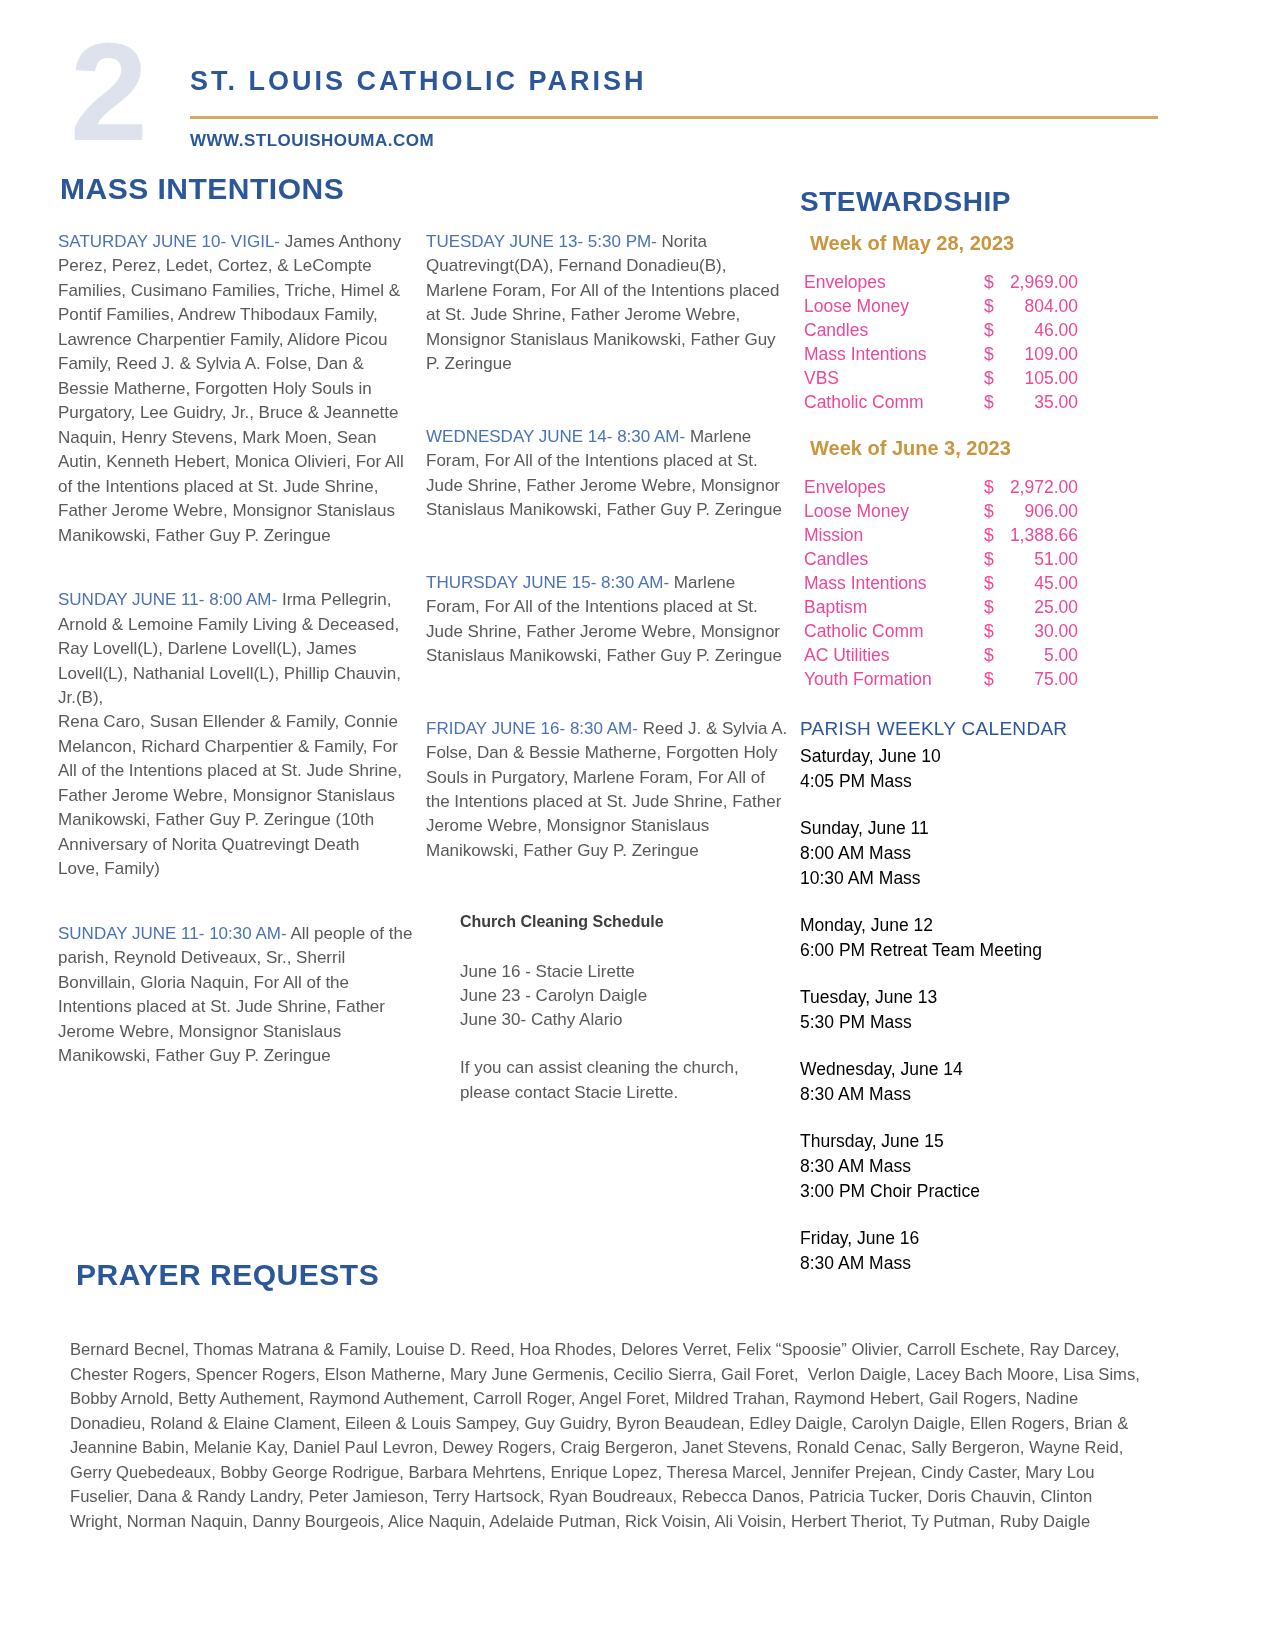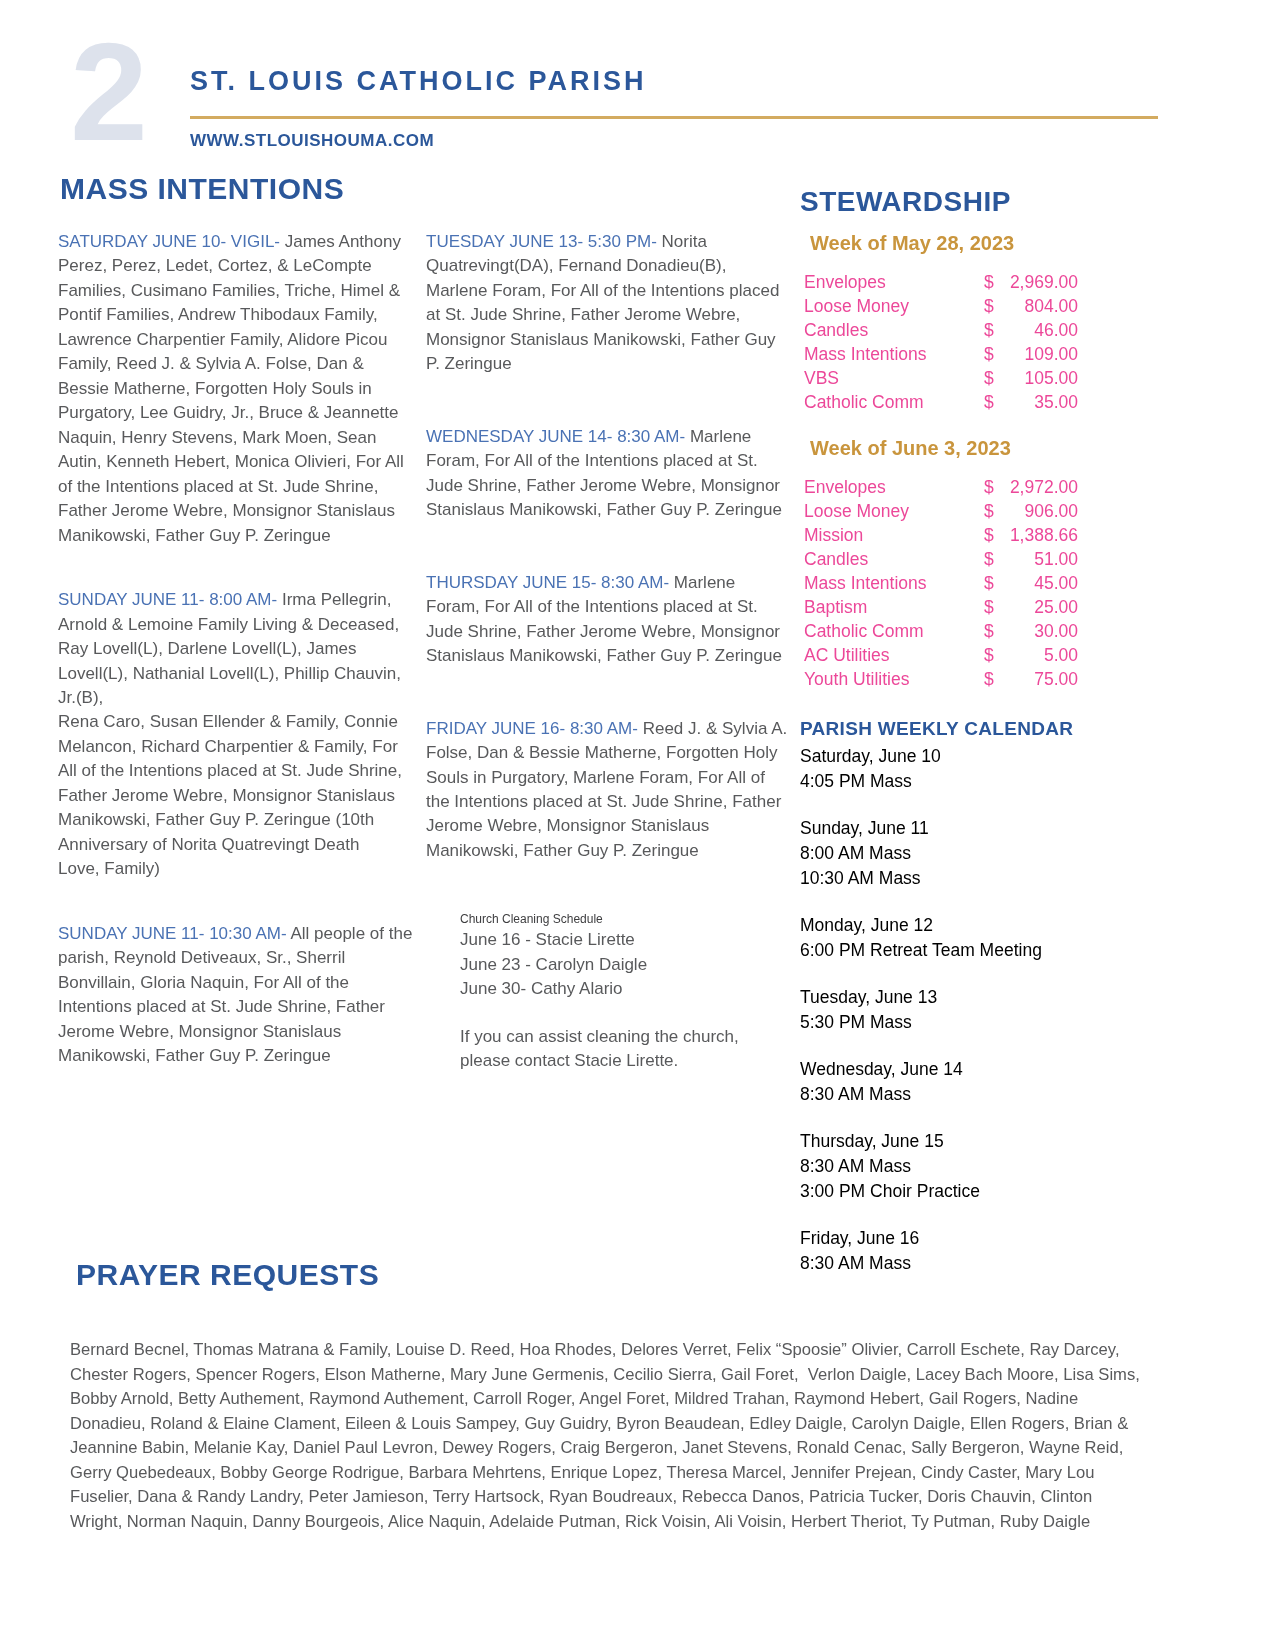--- a/index.html
+++ b/index.html
@@ -45,42 +45,42 @@
   .col-mid{position:absolute;left:426px;top:230px;width:362px;}
   .col-right{position:absolute;left:800px;top:186px;width:335px;}
 
   .intention{margin-bottom:40px;font-size:17px;line-height:1.44;color:#58595b;}
   .col-mid .intention{margin-bottom:48px;}
   .intention-day{color:#4a72b4;}
   .intention-body{white-space:pre-wrap;}
 
   
   .cleaning{margin-top:12px;padding-left:34px;font-size:17px;line-height:1.42;color:#58595b;}
-  .cleaning-title{font-weight:400;color:#3d3d3f;font-size:12px;}
+  .cleaning-title{font-weight:700;color:#3d3d3f;font-size:16px;margin-bottom:26px;}
   .cleaning-item{margin:0;}
   .cleaning-note{margin-top:24px;width:280px;}
 
   
   .week-block{margin-bottom:22px;}
   .week-title{
     font-size:20px;font-weight:700;color:#c9953d;margin:0 0 16px 10px;
   }
   .stew-table{border-collapse:collapse;margin-left:4px;}
   .stew-table td{
     font-size:17.5px;color:#ec4899;line-height:1.37;
     padding:0;vertical-align:top;
   }
   .stew-label{width:180px;}
   .stew-cur{width:22px;text-align:left;}
   .stew-val{width:72px;text-align:right;}
 
   
   .calendar{margin-top:26px;}
   .calendar-heading{
-    font-size:19px;font-weight:700;color:#2b579a;margin:0 0 4px 0;letter-spacing:0.3px;
+    font-size:19px;font-weight:400;color:#2b579a;margin:0 0 4px 0;letter-spacing:0.3px;
   }
   .cal-day{margin-bottom:22px;}
   .cal-line{font-size:17.5px;line-height:1.43;color:#000000;}
 
   
   .prayer-text{
     position:absolute;left:70px;top:1338px;width:1078px;
     font-size:16.6px;line-height:1.48;color:#58595b;white-space:pre-wrap;
   }
 </style>
@@ -197,21 +197,21 @@
               <td class="stew-label">Catholic Comm</td>
               <td class="stew-cur">$</td>
               <td class="stew-val">30.00</td>
             </tr>
         <tr>
               <td class="stew-label">AC Utilities</td>
               <td class="stew-cur">$</td>
               <td class="stew-val">5.00</td>
             </tr>
         <tr>
-              <td class="stew-label">Youth Utilities</td>
+              <td class="stew-label">Youth Formation</td>
               <td class="stew-cur">$</td>
               <td class="stew-val">75.00</td>
             </tr>
       </tbody>
         </table>
     </div>
 
     <div class="calendar">
       <div class="calendar-heading">PARISH WEEKLY CALENDAR</div>
       <div class="cal-day">

